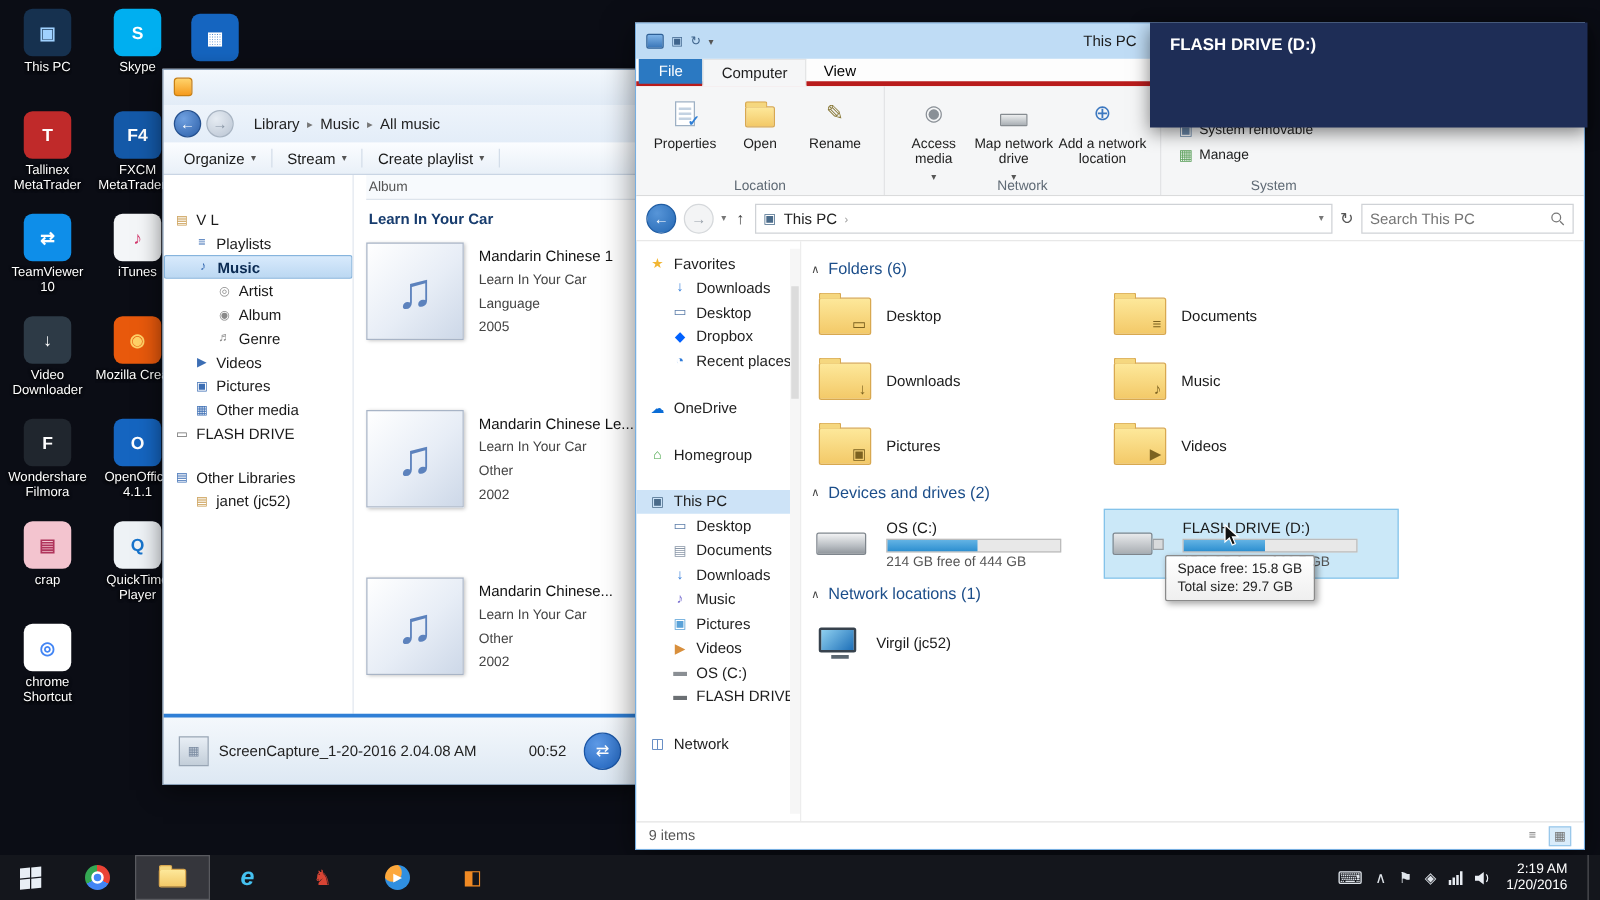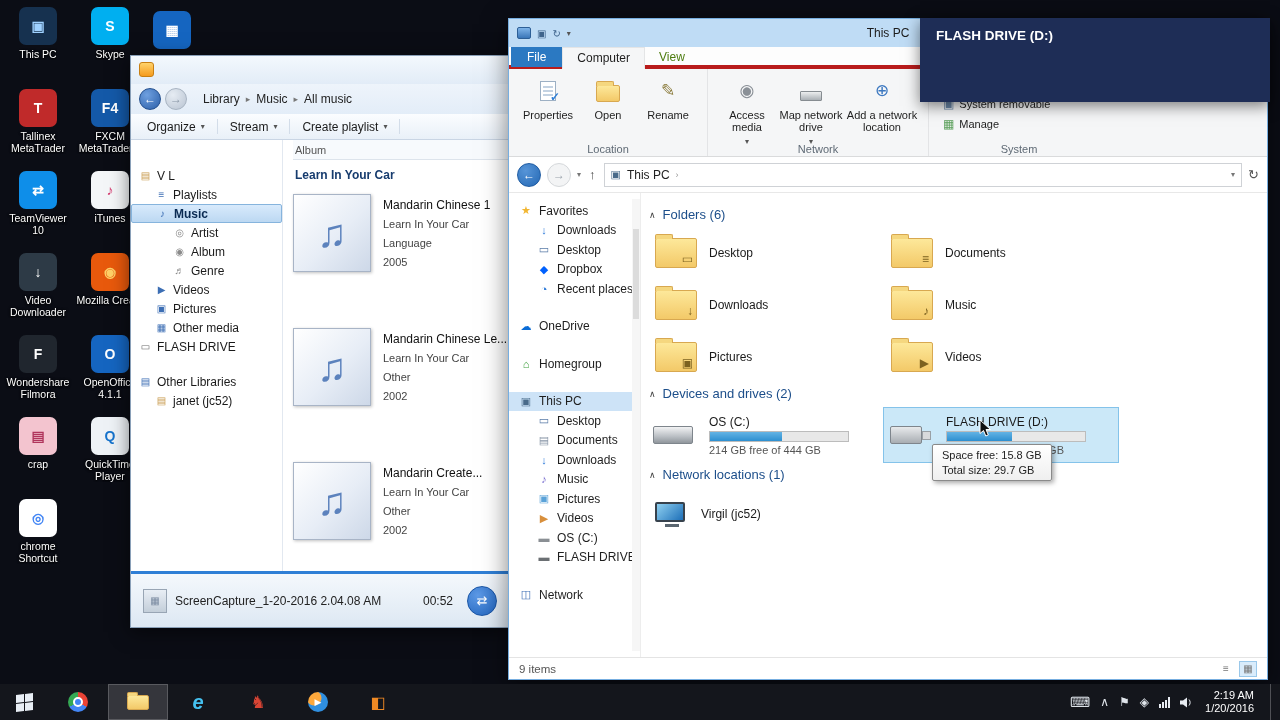--- a/index.html
+++ b/index.html
@@ -48,21 +48,21 @@
   .pb-time{font-size:12px;color:#222;margin-right:6px}
   .pb-btn{width:30px;height:30px;border-radius:50%;background:radial-gradient(circle at 35% 30%,#5e9ae6,#1f63bd);border:1px solid #1a55a5;color:#fff;display:flex;align-items:center;justify-content:center;font-size:13px}
 
   
   .ex{position:absolute;left:508px;top:18px;width:760px;height:662px;background:#fff;border:1px solid #77aee0;box-shadow:0 6px 24px rgba(0,0,0,.5)}
   .ex-title{height:28px;background:#bfdcf5;display:flex;align-items:center;position:relative;padding:0 8px}
   .qa{display:flex;gap:6px;align-items:center;font-size:10px;color:#3f648c;z-index:1}
   .appic{width:14px;height:12px;background:linear-gradient(#7fb4e8,#3a76b8);border:1px solid #2d5f96;border-radius:2px}
   .ex-title-text{position:absolute;left:0;right:0;text-align:center;font-size:12px;color:#1c1c1c}
   .ex-tabs{height:22px;background:#fdfdfd;display:flex;align-items:flex-start;padding-left:2px;border-bottom:4px solid #b91c1c}
-  .tab{padding:3px 14px;font-size:12px;color:#4d7c0f}
+  .tab{padding:3px 14px;font-size:12px;color:#000000}
   .tab.file{background:#2b79c2;color:#fff;padding:3px 16px}
   .tab.selected{background:#f5f6f7;border:1px solid #e4e5e6;border-bottom:1px solid #f5f6f7;color:#1e1e1e;margin-bottom:-1px}
   .ex-ribbon{height:88px;background:#f5f6f7;border-bottom:1px solid #dadbdc;display:flex}
   .rgroup{position:relative;display:flex;align-items:flex-start;padding:4px 10px 14px;gap:2px}
   .rgroup + .rgroup{border-left:1px solid #e3e4e6}
   .rg-label{position:absolute;bottom:1px;left:0;right:0;text-align:center;font-size:11px;color:#5f6a75}
   .bigbtn{width:58px;display:flex;flex-direction:column;align-items:center;gap:3px;padding-top:3px;font-size:11px;color:#1e1e1e;text-align:center;line-height:12px}
   .bic{height:30px;display:flex;align-items:center;justify-content:center}
   .smallcol{display:flex;flex-direction:column;gap:6px;padding-top:24px;padding-left:4px}
   .smallbtn{display:flex;align-items:center;gap:5px;font-size:11px;color:#1e1e1e;white-space:nowrap}
@@ -352,21 +352,21 @@
               <span class="mtitle">Mandarin Chinese Le...</span>
               <span>Learn In Your Car</span>
               <span>Other</span>
               <span>2002</span>
             </span>
           </div>
 
           <div class="mitem">
             <span class="art">♫</span>
             <span class="minfo">
-              <span class="mtitle">Mandarin Create...</span>
+              <span class="mtitle">Mandarin Chinese...</span>
               <span>Learn In Your Car</span>
               <span>Other</span>
               <span>2002</span>
             </span>
           </div>
         </div>
     </div>
   </div>
   <div class="wmp-playbar">
     <span class="pb-thumb">▦</span>
@@ -451,20 +451,27 @@
     <span class="acirc fwd">→</span>
     <span class="adrop">▾</span>
     <span class="aup">↑</span>
     <span class="afield">
       <span class="pcg">▣</span>
       <span>This PC</span>
       <span class="asep">›</span>
       <span class="aend">▾</span>
     </span>
     <span class="refresh">↻</span>
+    <span class="search">
+      <input placeholder="Search This PC" style="">
+      <svg width="12" height="12" viewBox="0 0 12 12">
+          <circle cx="5" cy="5" r="3.5" fill="none" stroke="#777"></circle>
+          <path d="M8 8l3 3" stroke="#777"></path>
+        </svg>
+    </span>
   </div>
   <div class="ex-body">
     <div class="ex-nav">
       <div>
 
           <div class="nrow ind-0">
             <span class="g" style="color: rgb(242, 182, 50);">★</span>
             <span>Favorites</span>
           </div>
 

